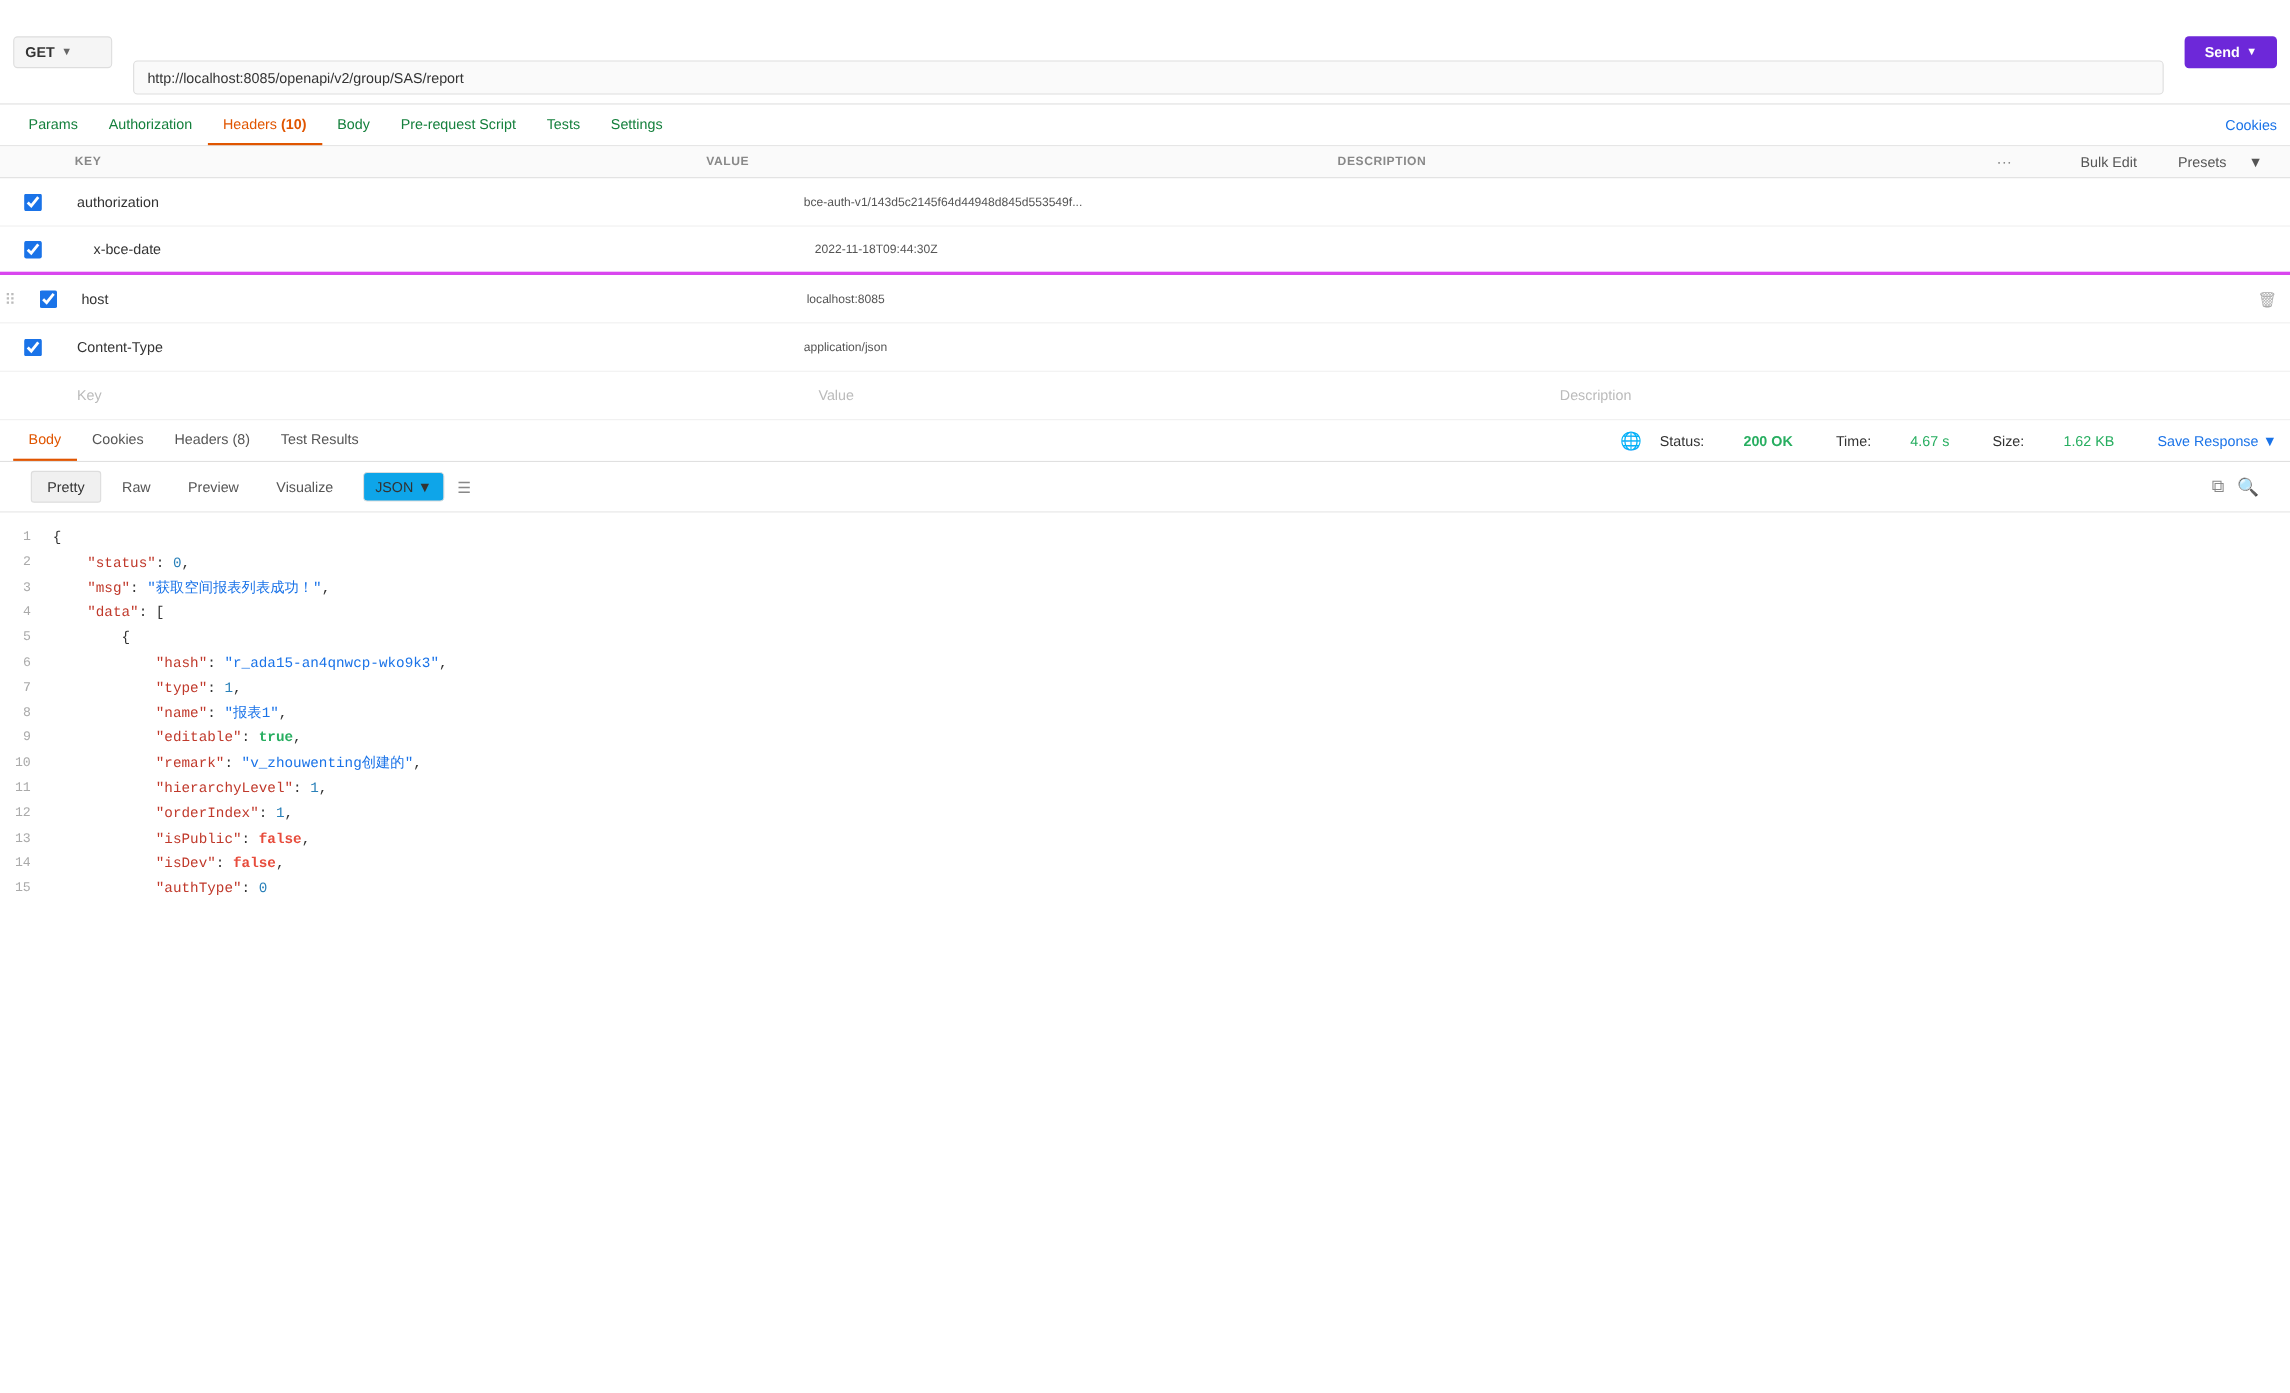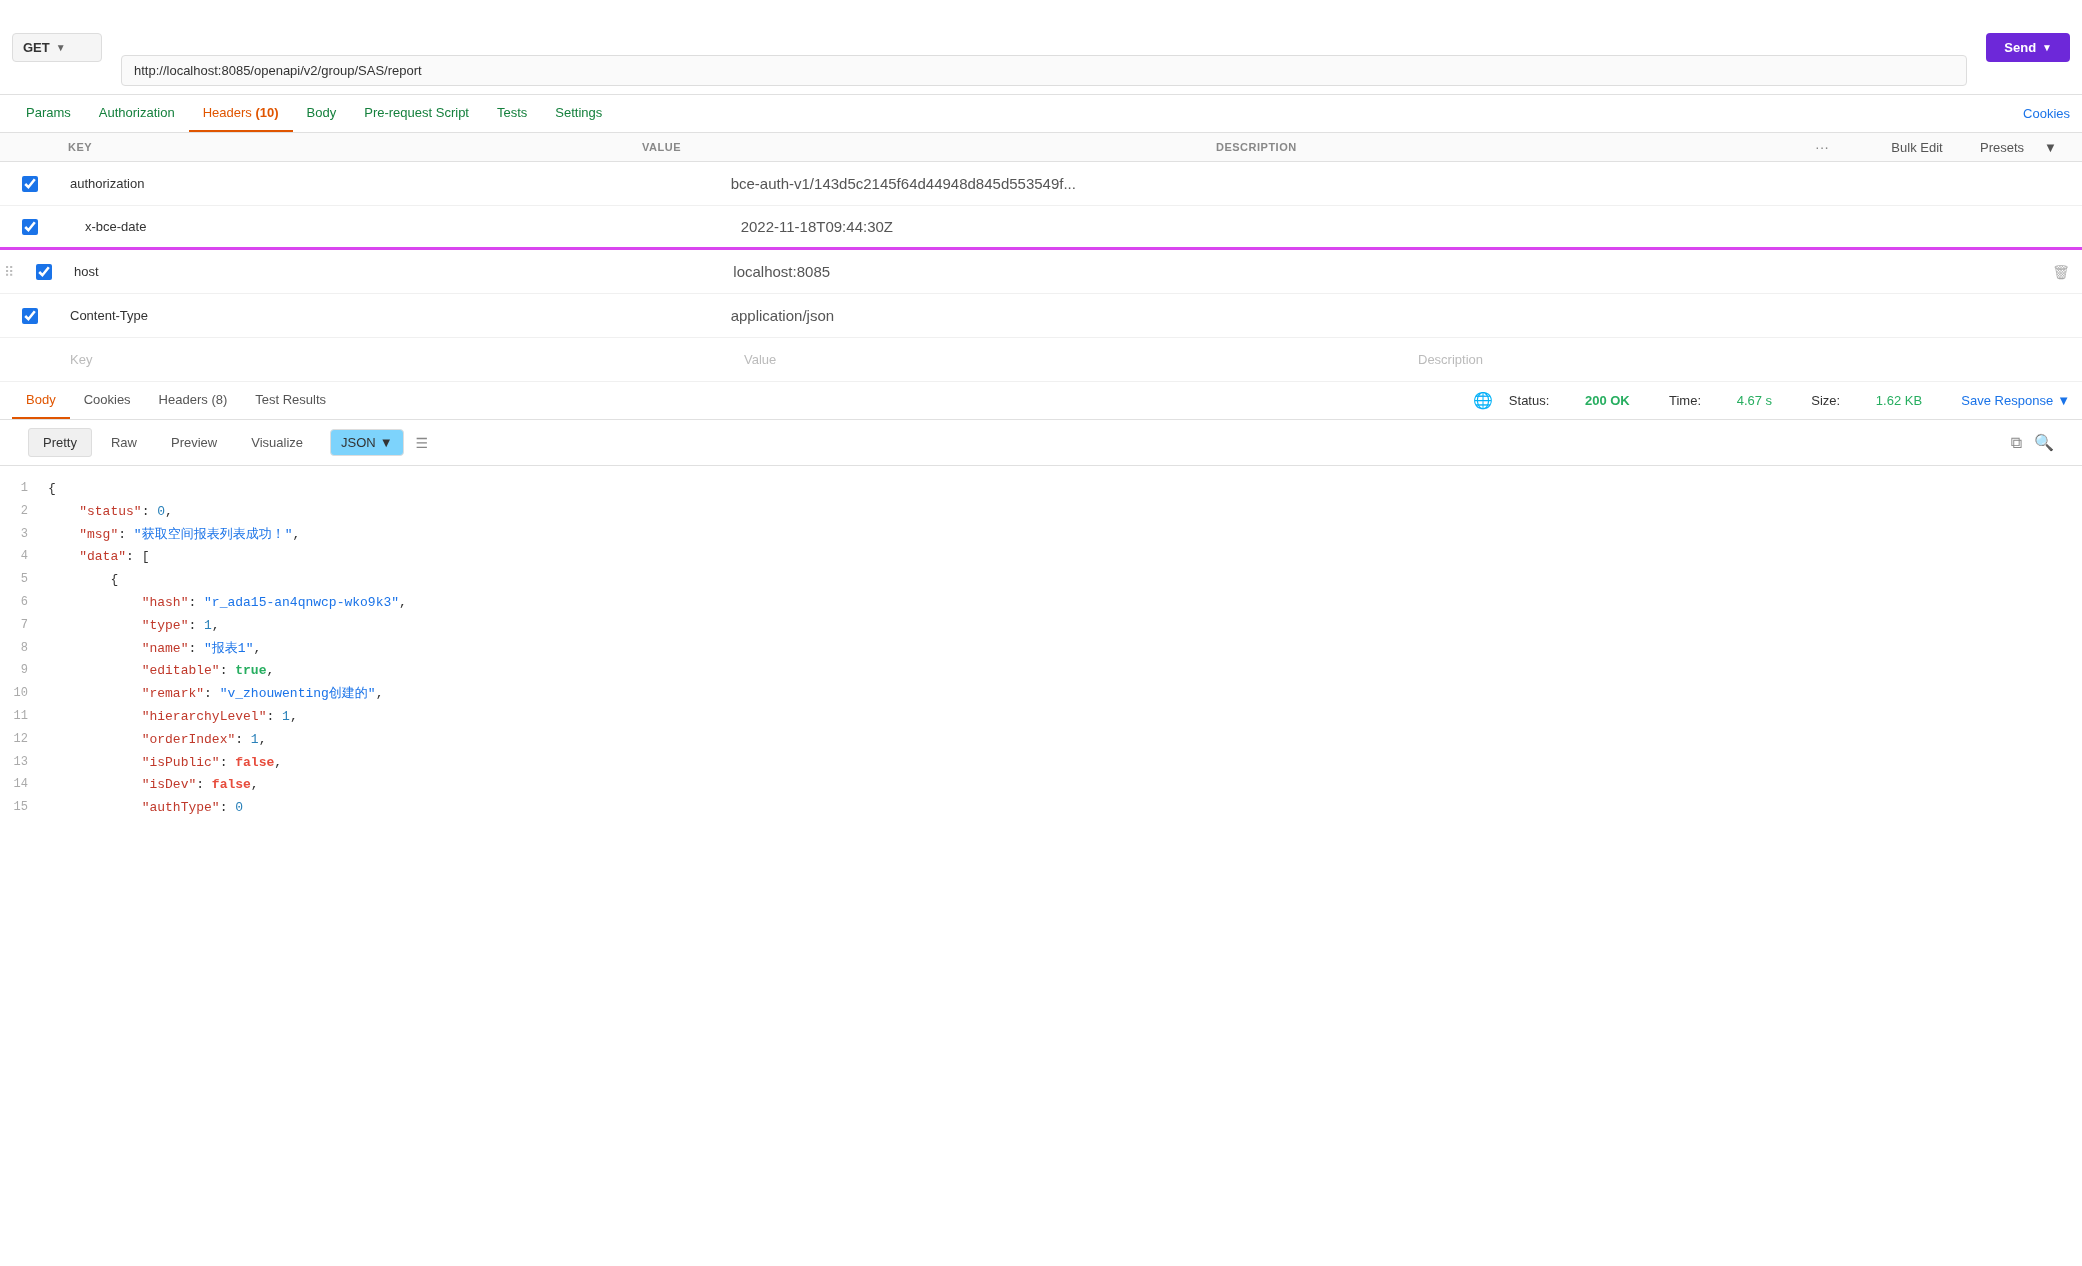--- a/index.html
+++ b/index.html
@@ -100,21 +100,21 @@
       gap: 4px;
       padding: 0 8px;
     }
     .cb {
       width: 16px;
       height: 16px;
       accent-color: #1a73e8;
       cursor: pointer;
     }
     .key-cell { padding: 8px 10px; font-size: 13px; color: #333; }
-    .value-cell { padding: 8px 10px; font-size: 15px; color: #555; }
+    .value-cell { padding: 8px 10px; font-size: 11px; color: #555; }
     .desc-cell { padding: 8px 10px; font-size: 13px; color: #aaa; }
     .action-cell {
       display: flex;
       align-items: center;
       justify-content: flex-end;
       padding: 0 8px;
     }
     .delete-btn {
       background: none;
       border: none;
@@ -209,21 +209,21 @@
     }
     .json-select {
       display: flex;
       align-items: center;
       gap: 4px;
       border: 1px solid #ddd;
       border-radius: 4px;
       padding: 5px 10px;
       font-size: 13px;
       cursor: pointer;
-      background: #7dd3fc;
+      background: #0ea5e9;
       margin-left: 8px;
     }
     .filter-icon {
       font-size: 14px;
       color: #888;
       margin-left: 8px;
       cursor: pointer;
     }
     .copy-icon, .search-icon-btn {
       margin-left: auto;

